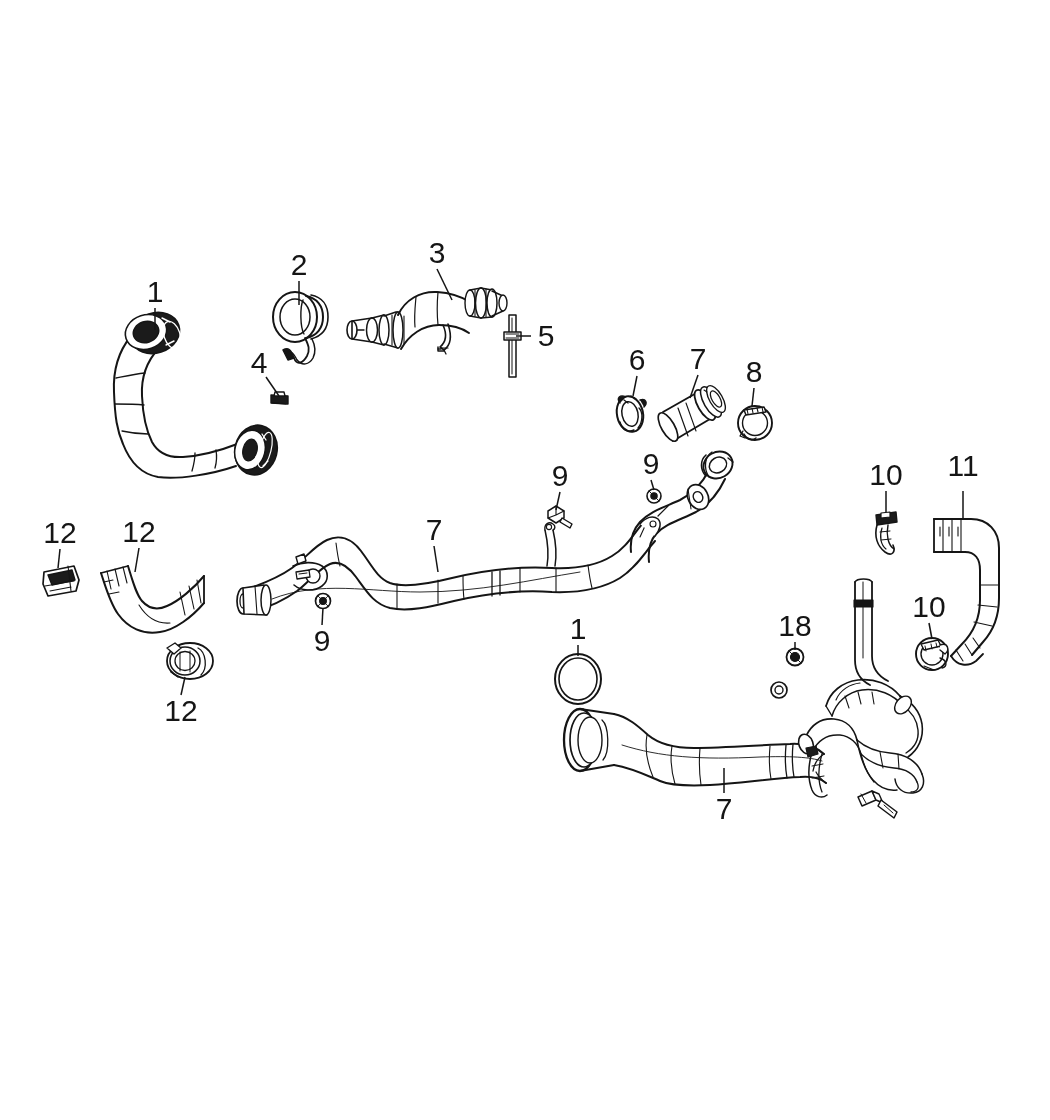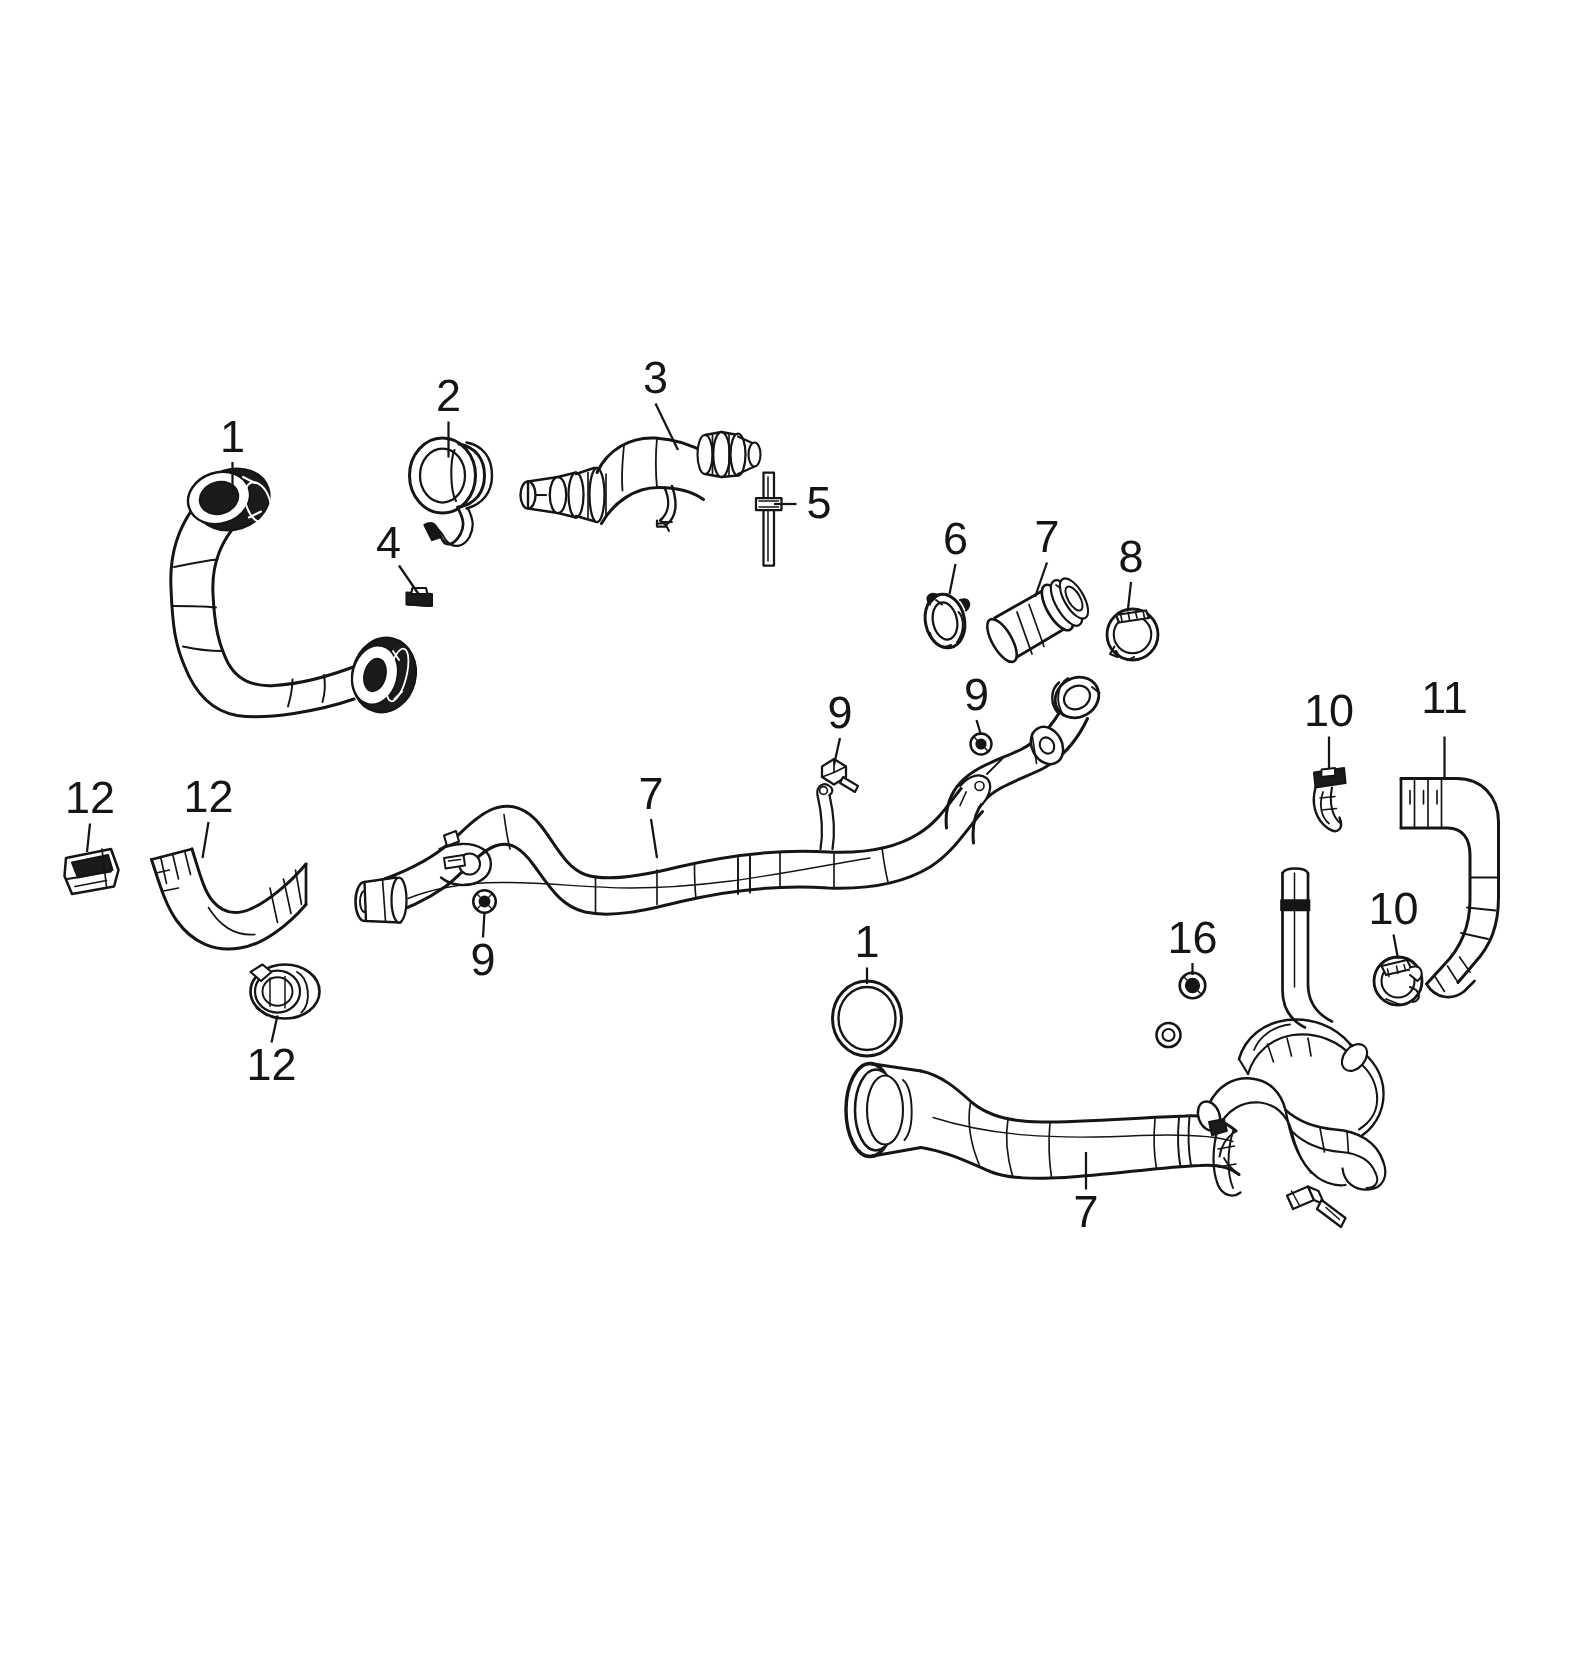--- a/index.html
+++ b/index.html
@@ -451,16 +451,16 @@
   <div class="callout-label" style="left:651px; top:464px;">9</div>
   <div class="callout-label" style="left:322px; top:641px;">9</div>
   <div class="callout-label" style="left:886px; top:475px;">10</div>
   <div class="callout-label" style="left:929px; top:607px;">10</div>
   <div class="callout-label" style="left:963px; top:466px;">11</div>
   <div class="callout-label" style="left:60px;  top:533px;">12</div>
   <div class="callout-label" style="left:181px; top:711px;">12</div>
   <div class="callout-label" style="left:139px; top:532px;">12</div>
   <div class="callout-label" style="left:434px; top:530px;">7</div>
   <div class="callout-label" style="left:578px; top:629px;">1</div>
-  <div class="callout-label" style="left:795px; top:626px;">16</div>
+  <div class="callout-label" style="left:795px; top:626px;">18</div>
   <div class="callout-label" style="left:724px; top:809px;">7</div>
 
 </div>
 
 </body></html>

